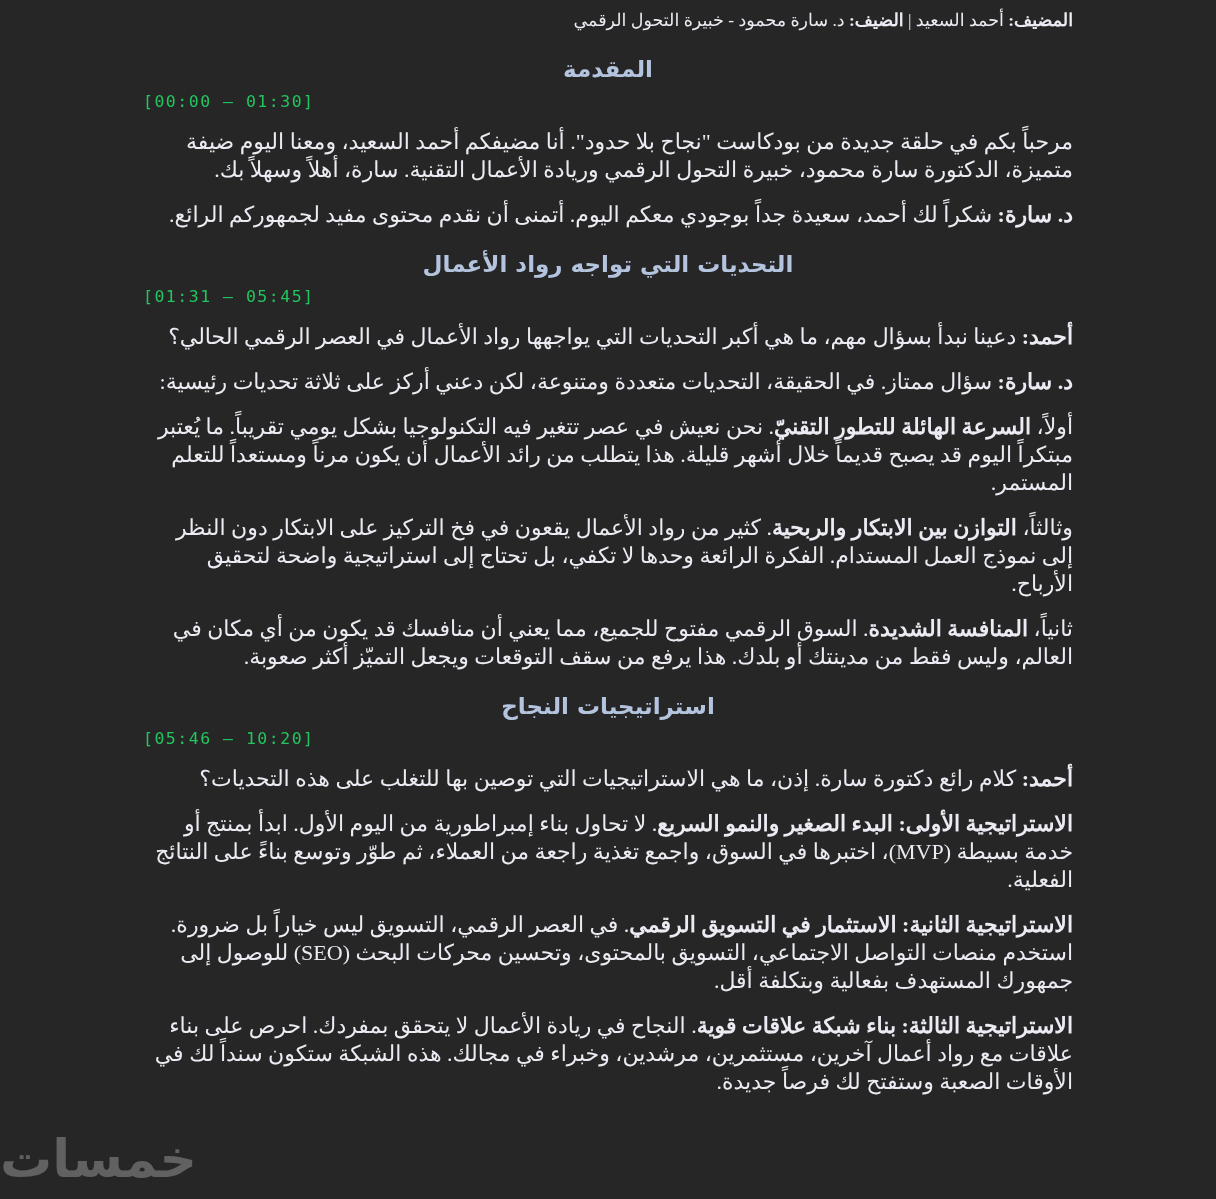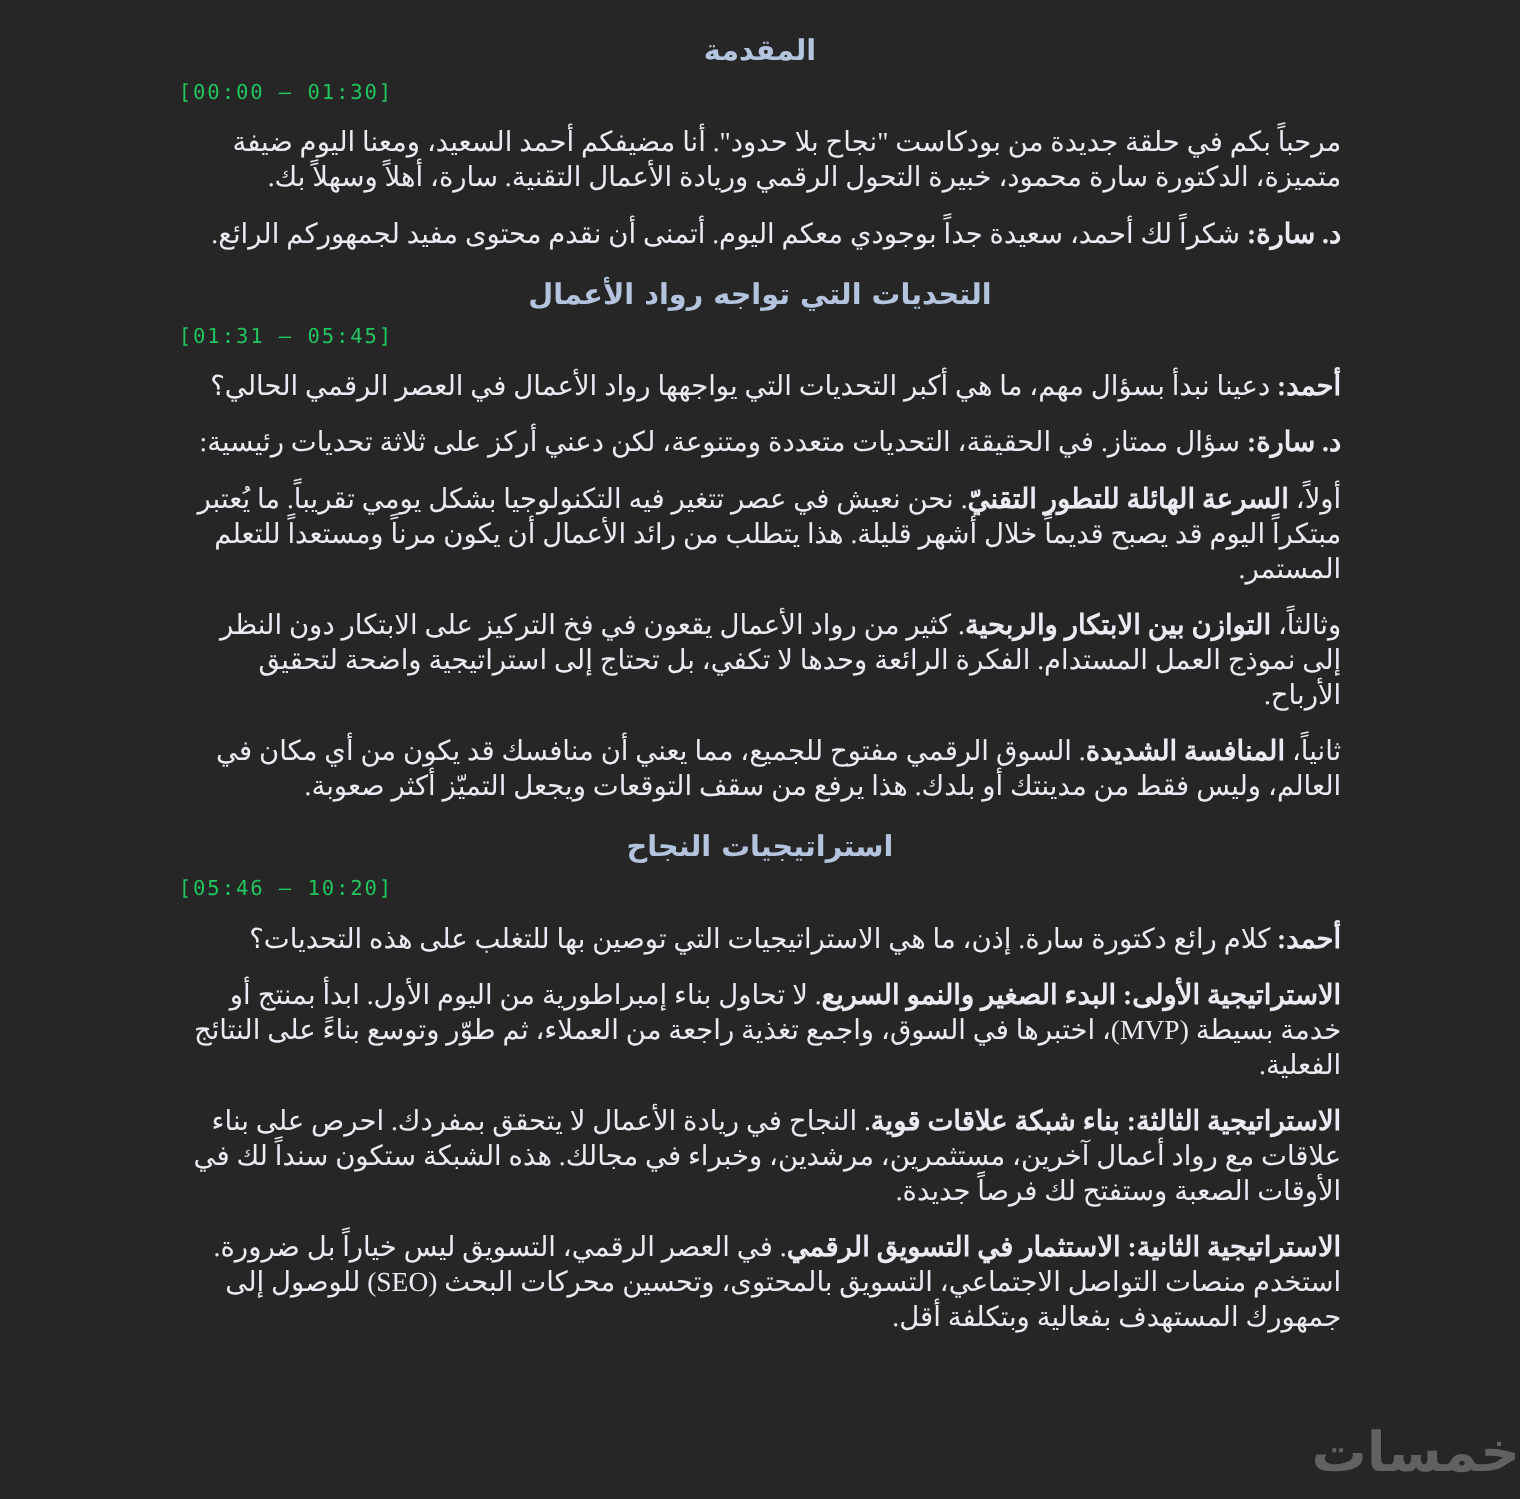--- a/index.html
+++ b/index.html
@@ -48,48 +48,49 @@
     text-align: right;
     font-size: 22px;
     line-height: 28px;
     margin: 17px 0;
   }
   .para strong, .host-line strong { font-weight: bold; }
   .watermark {
     position: absolute;
     left: 0; right: 0;
     bottom: 14px;
-    text-align: right;
+    text-align: left;
     direction: rtl;
     color: #616161;
-    font-size: 44px;
+    font-size: 52px;
     line-height: 1;
     font-weight: bold;
     font-family: "DejaVu Sans", "Liberation Sans", sans-serif;
     letter-spacing: 1px;
   }
 </style>
 </head>
 <body>
 
 <div class="page">
+  <p class="host-line"><strong>المضيف:</strong><span> أحمد السعيد | </span><strong>الضيف:</strong><span> د. سارة محمود - خبيرة التحول الرقمي</span></p>
   <div id="sections">
       <h2 class="section-title">المقدمة</h2>
       <p class="timestamp">[00:00 – 01:30]</p>
       <p class="para"><span>مرحباً بكم في حلقة جديدة من بودكاست "نجاح بلا حدود". أنا مضيفكم أحمد السعيد، ومعنا اليوم ضيفة متميزة، الدكتورة سارة محمود، خبيرة التحول الرقمي وريادة الأعمال التقنية. سارة، أهلاً وسهلاً بك.</span></p>
       <p class="para"><strong>د. سارة:</strong><span> شكراً لك أحمد، سعيدة جداً بوجودي معكم اليوم. أتمنى أن نقدم محتوى مفيد لجمهوركم الرائع.</span></p>
       <h2 class="section-title">التحديات التي تواجه رواد الأعمال</h2>
       <p class="timestamp">[01:31 – 05:45]</p>
       <p class="para"><strong>أحمد:</strong><span> دعينا نبدأ بسؤال مهم، ما هي أكبر التحديات التي يواجهها رواد الأعمال في العصر الرقمي الحالي؟</span></p>
       <p class="para"><strong>د. سارة:</strong><span> سؤال ممتاز. في الحقيقة، التحديات متعددة ومتنوعة، لكن دعني أركز على ثلاثة تحديات رئيسية:</span></p>
       <p class="para"><span>أولاً، </span><strong>السرعة الهائلة للتطور التقنيّ</strong><span>. نحن نعيش في عصر تتغير فيه التكنولوجيا بشكل يومي تقريباً. ما يُعتبر مبتكراً اليوم قد يصبح قديماً خلال أشهر قليلة. هذا يتطلب من رائد الأعمال أن يكون مرناً ومستعداً للتعلم المستمر.</span></p>
       <p class="para"><span>وثالثاً، </span><strong>التوازن بين الابتكار والربحية</strong><span>. كثير من رواد الأعمال يقعون في فخ التركيز على الابتكار دون النظر إلى نموذج العمل المستدام. الفكرة الرائعة وحدها لا تكفي، بل تحتاج إلى استراتيجية واضحة لتحقيق الأرباح.</span></p>
       <p class="para"><span>ثانياً، </span><strong>المنافسة الشديدة</strong><span>. السوق الرقمي مفتوح للجميع، مما يعني أن منافسك قد يكون من أي مكان في العالم، وليس فقط من مدينتك أو بلدك. هذا يرفع من سقف التوقعات ويجعل التميّز أكثر صعوبة.</span></p>
       <h2 class="section-title">استراتيجيات النجاح</h2>
       <p class="timestamp">[05:46 – 10:20]</p>
       <p class="para"><strong>أحمد:</strong><span> كلام رائع دكتورة سارة. إذن، ما هي الاستراتيجيات التي توصين بها للتغلب على هذه التحديات؟</span></p>
       <p class="para"><strong>الاستراتيجية الأولى: البدء الصغير والنمو السريع</strong><span>. لا تحاول بناء إمبراطورية من اليوم الأول. ابدأ بمنتج أو خدمة بسيطة (MVP)، اختبرها في السوق، واجمع تغذية راجعة من العملاء، ثم طوّر وتوسع بناءً على النتائج الفعلية.</span></p>
+      <p class="para"><strong>الاستراتيجية الثانية: الاستثمار في التسويق الرقمي</strong><span>. في العصر الرقمي، التسويق ليس خياراً بل ضرورة. استخدم منصات التواصل الاجتماعي، التسويق بالمحتوى، وتحسين محركات البحث (SEO) للوصول إلى جمهورك المستهدف بفعالية وبتكلفة أقل.</span></p>
       <p class="para"><strong>الاستراتيجية الثالثة: بناء شبكة علاقات قوية</strong><span>. النجاح في ريادة الأعمال لا يتحقق بمفردك. احرص على بناء علاقات مع رواد أعمال آخرين، مستثمرين، مرشدين، وخبراء في مجالك. هذه الشبكة ستكون سنداً لك في الأوقات الصعبة وستفتح لك فرصاً جديدة.</span></p>
-      <p class="para"><strong>الاستراتيجية الثانية: الاستثمار في التسويق الرقمي</strong><span>. في العصر الرقمي، التسويق ليس خياراً بل ضرورة. استخدم منصات التواصل الاجتماعي، التسويق بالمحتوى، وتحسين محركات البحث (SEO) للوصول إلى جمهورك المستهدف بفعالية وبتكلفة أقل.</span></p>
     </div>
 </div>
 
 <div class="watermark">خمسات</div>
 
 </body></html>

